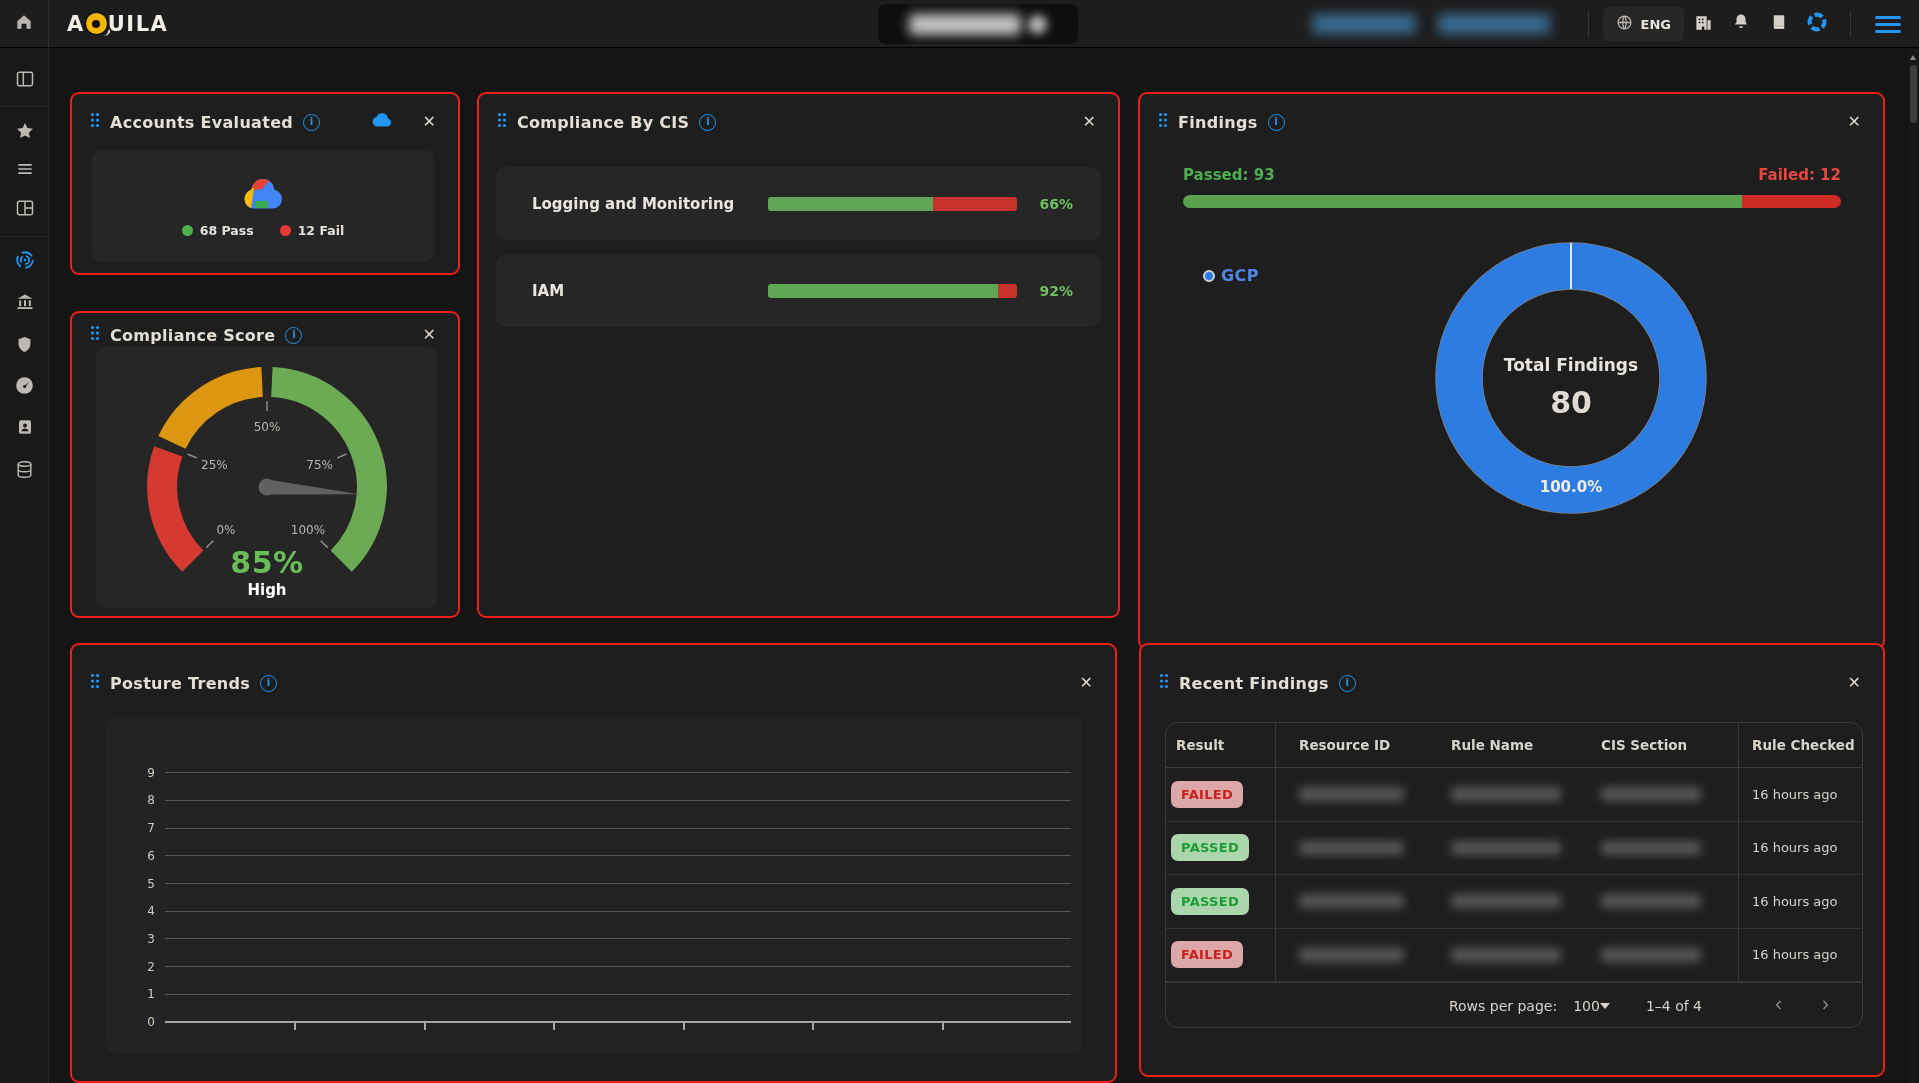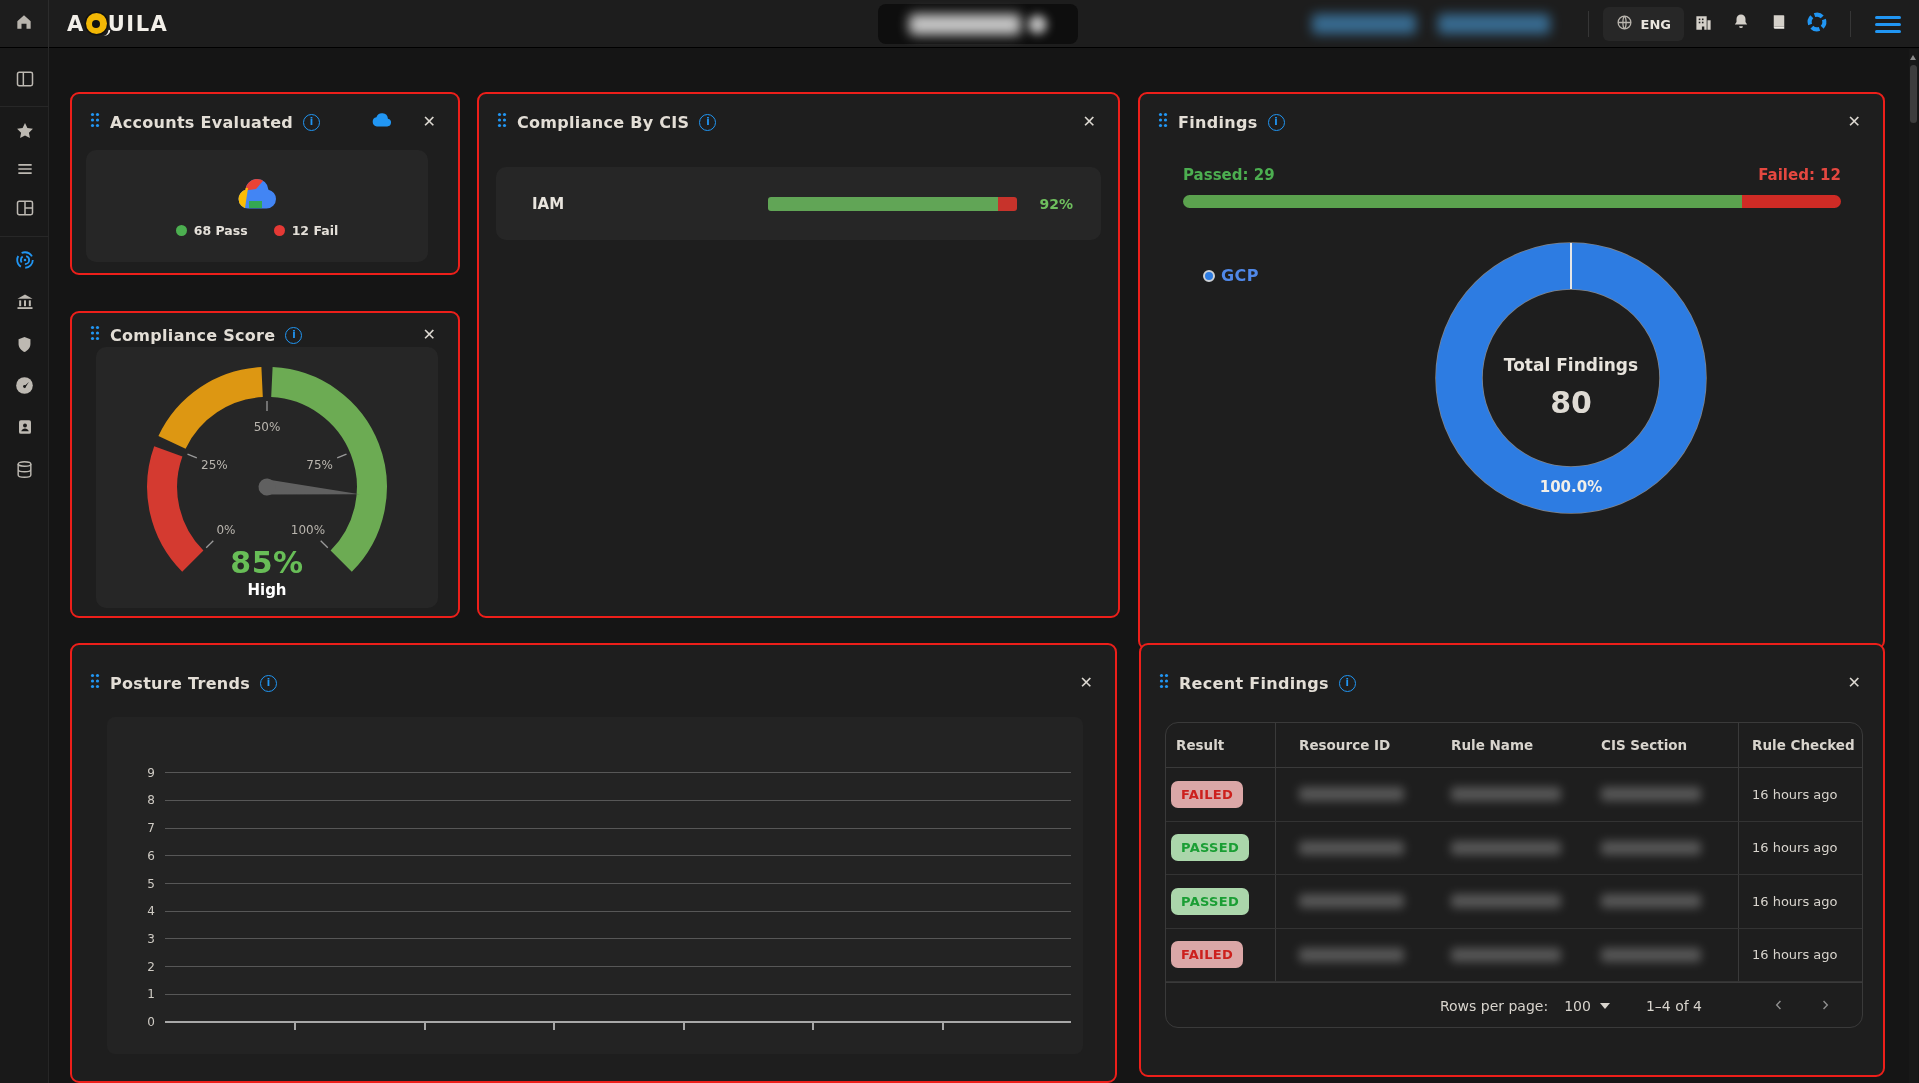--- a/index.html
+++ b/index.html
@@ -53,21 +53,21 @@
   .info-ic{width:17px;height:17px;border:1.5px solid #2196f3;border-radius:50%;position:relative;
     cursor:pointer;flex:0 0 auto}
   .info-ic:after{content:"i";position:absolute;left:0;right:0;top:1px;text-align:center;
     font-size:10px;font-weight:700;color:#2196f3;font-style:normal}
   .spacer{flex:1}
   .close-btn{background:none;border:none;color:#dcd8d1;font-size:16px;line-height:1;
     cursor:pointer;padding:4px;font-family:inherit}
   .inner-card{position:absolute;background:#262626;border-radius:10px}
 
   
-  .acc-card{left:14px;top:56px;width:342px;height:112px;display:flex;flex-direction:column;
+  .acc-card{left:20px;top:56px;width:342px;height:112px;display:flex;flex-direction:column;
     align-items:center;justify-content:center;gap:5px}
   .acc-legend{display:flex;align-items:center;gap:26px}
   .leg-item{display:flex;align-items:center;gap:7px;font-size:12.5px;font-weight:700;color:#e4e0d9}
   .leg-dot{width:11px;height:11px;border-radius:50%;flex:0 0 auto}
 
   
   .score-card{left:24px;top:34px;width:342px;height:261px}
   .score-card svg{position:absolute;left:31px;top:10px}
   .score-value{position:absolute;left:0;right:0;top:198px;text-align:center;font-size:30px;
     font-weight:700;color:#68bd57;letter-spacing:.5px}
@@ -117,21 +117,21 @@
   .th{font-size:13.5px;font-weight:700;color:#d8d4cd}
   .p0{padding-left:10px}.p1{padding-left:23px}.p2{padding-left:36px}.p3{padding-left:34px}.p4{padding-left:13px}
   .badge{display:inline-block;margin-left:5px;padding:6px 10px;border-radius:7px;
     font-size:13px;font-weight:700;letter-spacing:.3px}
   .cell-blob{height:14px;border-radius:4px;background:#8f8f8f;opacity:.5;filter:blur(5px)}
   .w105{width:105px}.w110{width:110px}.w100{width:100px}
   .lastchecked{font-size:13px;color:#d8d4cd}
   .tfoot{height:47px;display:flex;align-items:center;justify-content:flex-end;
     padding-right:26px;font-size:14px;color:#d8d4cd;border-top:1px solid #3a3a3a}
   .rpp-label{margin-right:16px}
-  .rpp-select{display:flex;align-items:center;gap:9px;cursor:pointer;margin-right:36px}
+  .rpp-select{display:flex;align-items:center;cursor:pointer;margin-right:36px}
   .caret{width:0;height:0;border-left:5px solid transparent;border-right:5px solid transparent;
     border-top:6px solid #d8d4cd}
   .range{margin-right:42px}
   .pg-btn{background:none;border:none;cursor:pointer;padding:4px;margin-left:24px}
 
   
   .vscroll{position:absolute;right:1px;top:49px;width:9px;bottom:0;background:#181818;cursor:pointer}
   .vs-arrow{position:absolute;left:1px;top:6px;width:0;height:0;border-left:3.5px solid transparent;
     border-right:3.5px solid transparent;border-bottom:5px solid #8a8a8a}
   .vs-thumb{position:absolute;left:1px;top:16px;width:7px;height:58px;background:#3d3d3d;border-radius:4px}
@@ -399,20 +399,28 @@
                 <circle cx="7.5" cy="13.5" r="1.6"></circle>
               </g>
             </svg></span>
         <span class="w-title">Compliance By CIS</span>
         <span class="info-ic"></span>
         <span class="spacer"></span>
         <button class="close-btn">✕</button>
       </div>
       <div class="cis-rows">
           <div class="cis-row">
+            <span class="cis-label">Logging and Monitoring</span>
+            <span class="cis-bar">
+              <i style="width:66%;background:#61a556"></i>
+              <i style="width:34%;background:#c7332b"></i>
+            </span>
+            <span class="cis-pct">66%</span>
+          </div>
+          <div class="cis-row">
             <span class="cis-label">IAM</span>
             <span class="cis-bar">
               <i style="width:92%;background:#61a556"></i>
               <i style="width:8%;background:#c7332b"></i>
             </span>
             <span class="cis-pct">92%</span>
           </div>
         </div>
     </section>
 
@@ -427,21 +435,21 @@
                 <circle cx="2.5" cy="13.5" r="1.6"></circle>
                 <circle cx="7.5" cy="13.5" r="1.6"></circle>
               </g>
             </svg></span>
         <span class="w-title">Findings</span>
         <span class="info-ic"></span>
         <span class="spacer"></span>
         <button class="close-btn">✕</button>
       </div>
       <div class="f-labels">
-        <span class="f-pass">Passed: 29</span>
+        <span class="f-pass">Passed: 93</span>
         <span class="f-fail">Failed: 12</span>
       </div>
       <div class="f-bar">
         <i id="f-bar-pass" style="width: 85%; background: rgb(91, 162, 78);"></i>
           <i id="f-bar-fail" style="width: 15%; background: rgb(207, 43, 37);"></i>
       </div>
       <div class="f-legend">
         <span class="leg-dot"></span>
         <span class="lbl">GCP</span>
       </div>

